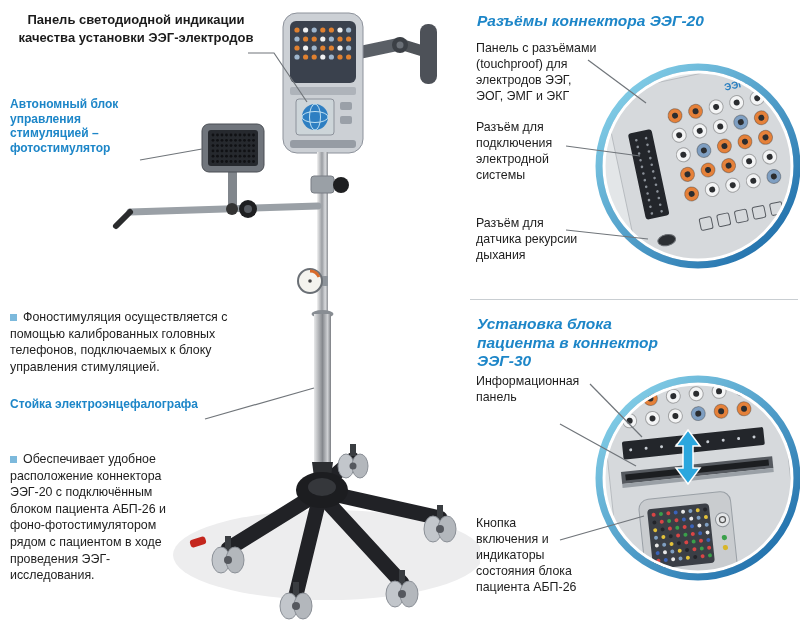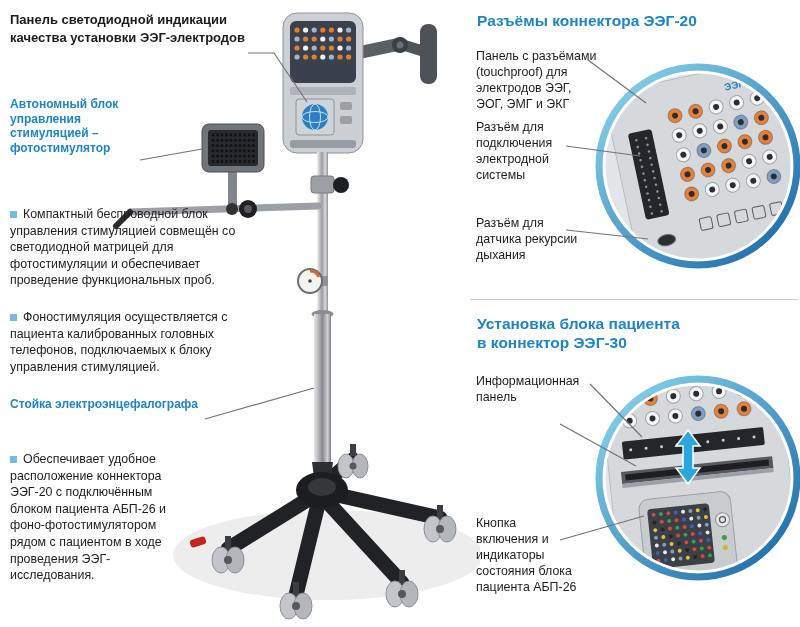--- a/index.html
+++ b/index.html
@@ -1,22 +1,22 @@
 <!DOCTYPE html>
 <html style="--accent: #1d86c8; --bullet: #7cb9dc; --divider: #c9ced2;"><head>
 <meta charset="utf-8">
 <style>
   html,body{margin:0;padding:0;background:#fff;}
   .page{position:relative;width:800px;height:627px;background:#ffffff;overflow:hidden;
         font-family:"Liberation Sans","DejaVu Sans",sans-serif;}
   .abs{position:absolute;}
   .txt{z-index:10;}
   .h-blue{color:var(--accent,#1d86c8);font-weight:bold;font-size:12px;line-height:1.22;}
-  .h-blue-r{color:var(--accent,#1d86c8);font-weight:bold;font-size:15.5px;line-height:1.2;}
-  .callout-bold{font-weight:bold;font-size:13px;color:#1b1b1b;line-height:1.35;}
+  .h-blue-r{color:var(--accent,#1d86c8);font-weight:bold;font-size:15.5px;line-height:1.2;font-style:italic;}
+  .callout-bold{font-weight:bold;font-size:13px;color:#1b1b1b;line-height:1.35;text-align:center;}
   .body-text{font-size:12.4px;color:#1d1d1d;line-height:1.34;}
   .label{font-size:12.4px;color:#1d1d1d;line-height:1.28;}
   .bullet{margin:0;}
   .sq{display:inline-block;width:7px;height:7px;background:var(--bullet,#7cb9dc);margin-right:6px;}
   .divider{height:1px;background:var(--divider,#c9ced2);}
   svg{display:block;}
   #lines{pointer-events:none;z-index:6;}
   .art{z-index:2;}
 </style>
 </head>
@@ -475,32 +475,31 @@
       <line x1="590" y1="384" x2="642" y2="437"></line>
       <line x1="560" y1="424" x2="636" y2="466"></line>
       <line x1="560" y1="540" x2="644" y2="516"></line>
     </g>
   </svg>
 
   <div class="abs txt callout-bold" style="left:10px;top:11px;width:252px;">Панель светодиодной индикации качества установки ЭЭГ-электродов</div>
 
   <div class="abs txt h-blue" style="left:10px;top:97px;width:150px;">Автономный блок управления стимуляцией – фотостимулятор</div>
 
-  <p class="abs txt body-text bullet" style="left:10px;top:206px;width:238px;"><span class="sq"></span><span>Компактный беспроводной блок управления стимуляцией совмещён со светодиодной матрицей для фотостимуляции и обеспечивает проведение функциональных проб.</span></p>
-
-  <p class="abs txt body-text bullet" style="left:10px;top:309px;width:238px;"><span class="sq"></span><span>Фоностимуляция осуществляется с пациента калиброванных головных телефонов, подключаемых к блоку управления стимуляцией.</span></p>
+
+  <p class="abs txt body-text bullet" style="left:10px;top:309px;width:238px;"><span class="sq"></span><span>Фоностимуляция осуществляется с помощью калиброванных головных телефонов, подключаемых к блоку управления стимуляцией.</span></p>
 
   <div class="abs txt h-blue" style="left:10px;top:397px;width:200px;">Стойка электроэнцефалографа</div>
 
   <p class="abs txt body-text bullet" style="left:10px;top:451px;width:180px;"><span class="sq"></span><span>Обеспечивает удобное расположение коннектора ЭЭГ-20 с подключённым блоком пациента АБП-26 и фоно-фотостимулятором рядом с пациентом в ходе проведения ЭЭГ-исследования.</span></p>
 
 
   <div class="abs txt h-blue-r" style="left:477px;top:12px;width:320px;">Разъёмы коннектора ЭЭГ-20</div>
 
-  <div class="abs txt label" style="left:476px;top:41px;width:122px;margin-top:8px;">Панель с разъёмами (touchproof) для электродов ЭЭГ, ЭОГ, ЭМГ и ЭКГ</div>
+  <div class="abs txt label" style="left:476px;top:41px;width:122px;">Панель с разъёмами (touchproof) для электродов ЭЭГ, ЭОГ, ЭМГ и ЭКГ</div>
 
   <div class="abs txt label" style="left:476px;top:120px;width:96px;">Разъём для подключения электродной системы</div>
 
   <div class="abs txt label" style="left:476px;top:216px;width:108px;">Разъём для датчика рекурсии дыхания</div>
 
   <div class="abs txt divider" style="left:470px;top:299px;width:328px;"></div>
 
   <div class="abs txt h-blue-r" style="left:477px;top:315px;width:210px;">Установка блока пациента в коннектор ЭЭГ-30</div>
 
   <div class="abs txt label" style="left:476px;top:374px;width:112px;">Информационная панель</div>

